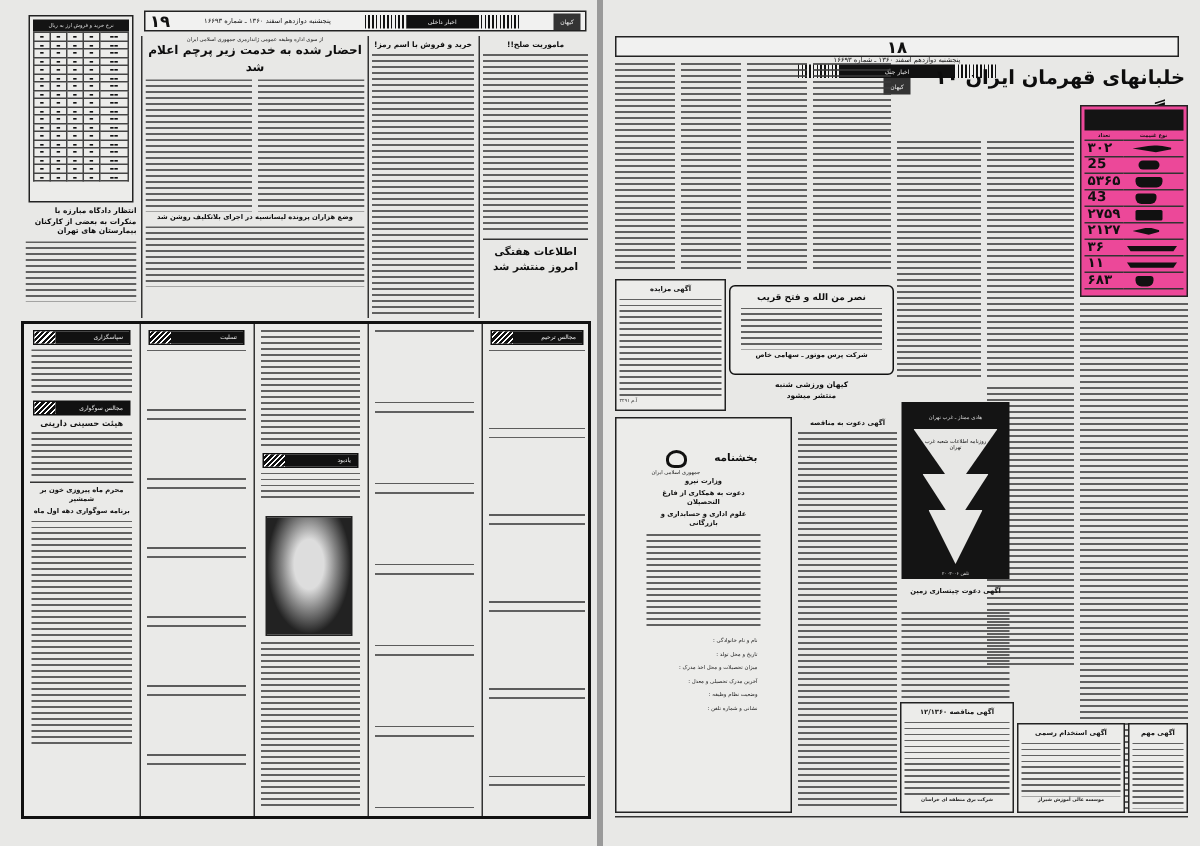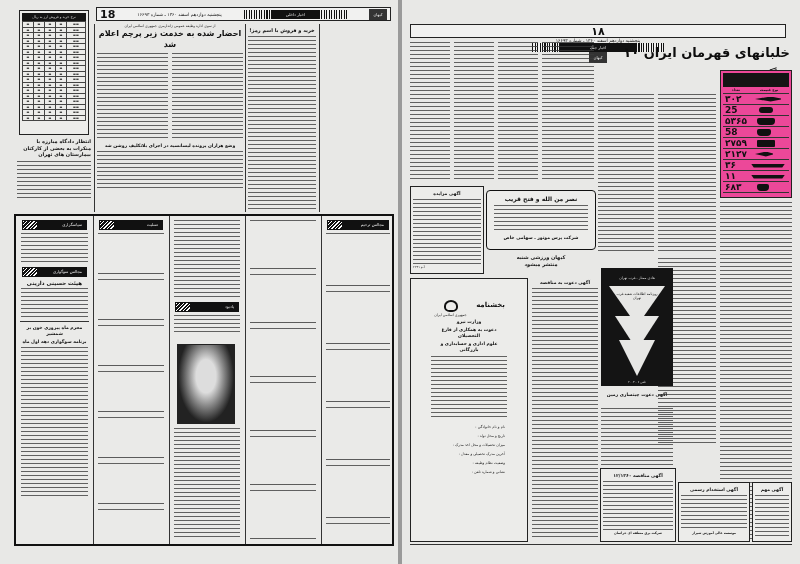--- a/index.html
+++ b/index.html
@@ -41,21 +41,21 @@
   .photo { position:absolute; background: radial-gradient(ellipse at 50% 40%, #ddd 0 25%, #888 45%, #222 70%); border:1px solid #222; }
   .emblem { width: 14px; height: 12px; margin: 3px auto 1px; border: 2px solid #111; border-radius: 50% 50% 40% 40%; }
   .triangle-ad { position:absolute; background:#141414; }
   .tri { position:absolute; left:8px; right:8px; background:#e7e7e5; clip-path: polygon(0 0,100% 0,50% 100%); }
 </style>
 </head>
 <body>
 
 <div class="page left">
   <div class="masthead" style="left:96px; width:295px;">
-    <span class="pagenum">18</span>
+    <span class="pagenum">۱۹</span>
     <span class="datebox">پنجشنبه دوازدهم اسفند ۱۳۶۰ ـ شماره ۱۶۶۹۳</span>
     <span class="sectionbar">
       <span class="bars"></span>
       <span class="sectlabel">اخبار داخلی</span>
       <span class="bars"></span>
     </span>
     <span class="logo">کیهان</span>
   </div>
 
   <div class="box" style="left:19px; top:10px; width:70px; height:125px; padding:2px;">
@@ -212,20 +212,27 @@
 
   <div class="rule-v" style="left:245px; top:24px; height:188px;"></div>
 
   <div class="col" style="left:248px; top:27px; width:68px; height:185px;">
     <div class="headline" style="font-size:5px; line-height:7px; text-align:center;">خرید و فروش با اسم رمز!</div>
     <div class="filler" style="height:175px; margin-top:2px;"></div>
   </div>
 
   <div class="rule-v" style="left:319px; top:24px; height:188px;"></div>
 
+  <div class="col" style="left:322px; top:27px; width:70px; height:185px;">
+    <div class="headline" style="font-size:5px; line-height:7px; text-align:center;">ماموریت صلح!!</div>
+    <div class="filler" style="height:120px; margin-top:2px;"></div>
+    <div class="rule-h" style="position:relative; width:100%; margin:3px 0;"></div>
+    <div class="headline" style="font-size:7px; line-height:10px; text-align:center;">اطلاعات هفتگی</div>
+    <div class="headline" style="font-size:7px; line-height:10px; text-align:center;">امروز منتشر شد</div>
+  </div>
 
   <div class="box" style="left:14px; top:214px; width:380px; height:332px; border:2px solid #111; background:#eaeae8;">
 
     <div class="col" style="left:2px; top:0; width:73px; height:328px;">
       <div class="tag">
           <span class="tbar"></span>
           <span class="tlabel">سپاسگزاری</span>
         </div>
       <div class="filler" style="height:30px; margin:0 3px;"></div>
       <div class="tag">
@@ -316,21 +323,21 @@
               <span class="heli"></span>
             </td>
           </tr>
       <tr>
             <td class="num">۵۳۶۵</td>
             <td class="ico">
               <span class="tank"></span>
             </td>
           </tr>
       <tr>
-            <td class="num">58</td>
+            <td class="num">43</td>
             <td class="ico">
               <span class="tank" style="width:14px;"></span>
             </td>
           </tr>
       <tr>
             <td class="num">۲۷۵۹</td>
             <td class="ico">
               <span class="tank" style="border-radius:1px;"></span>
             </td>
           </tr>

